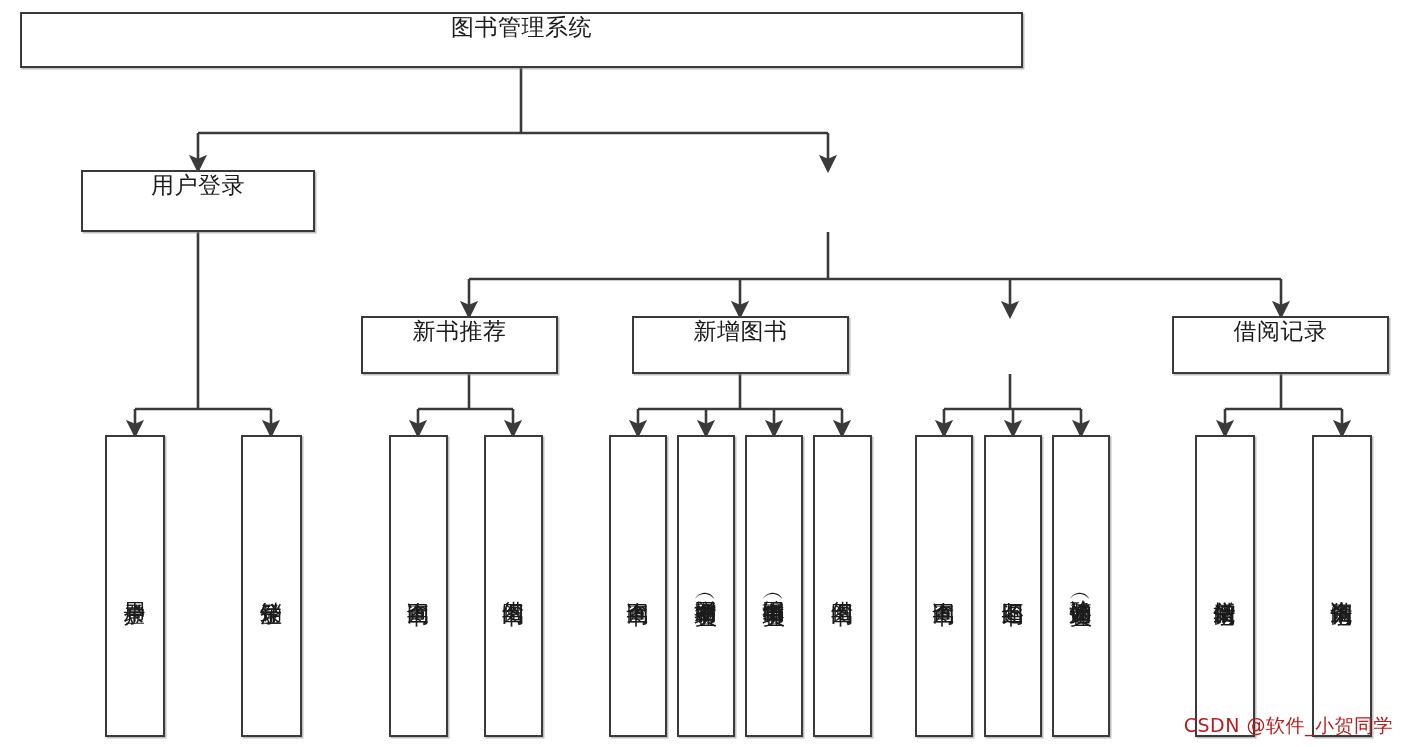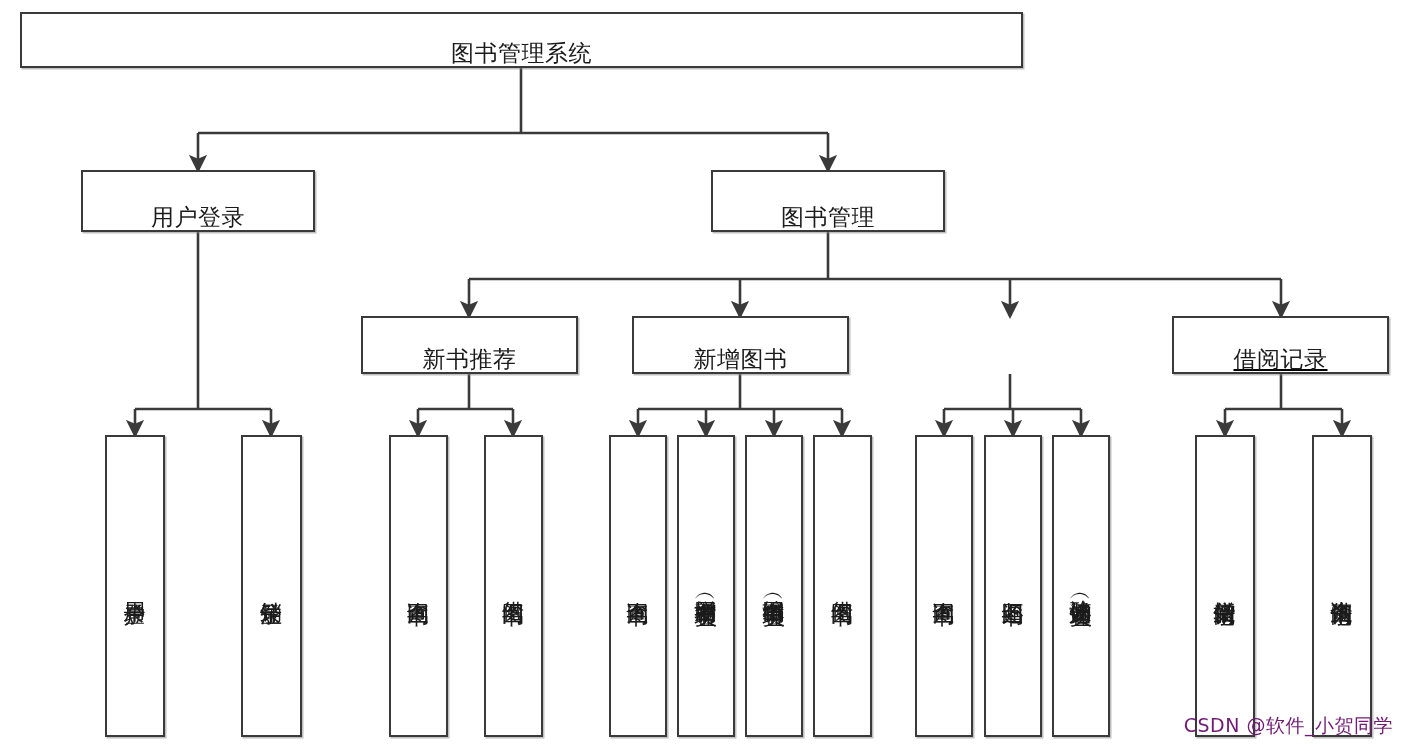--- a/index.html
+++ b/index.html
@@ -24,21 +24,21 @@
     width: 1405px;
     height: 747px;
     pointer-events: none;
   }
   .node {
     position: absolute;
     box-sizing: border-box;
     border: 2px solid #3a3a3a;
     background: #ffffff;
     display: flex;
-    align-items: flex-end;
+    align-items: flex-start;
     justify-content: center;
     box-shadow: 1.5px 1.5px 0 0 rgba(140,140,140,0.55);
   }
   .node-label {
     color: #1b1b1b;
     font-size: 23px;
     line-height: 1.15;
     letter-spacing: 0.5px;
     white-space: nowrap;
     text-align: center;
@@ -121,31 +121,28 @@
     </g>
   </svg>
 
   <div class="node" id="node-root" style="left: 20px; top: 12px; width: 1003px; height: 56px;">
     <span class="node-label">图书管理系统</span>
   </div>
 
   <div class="node" id="node-l2-0" style="left: 81px; top: 170px; width: 234px; height: 62px;">
     <span class="node-label">用户登录</span>
   </div>
-  <div class="node" id="node-l2-1" style="left: 711px; top: 170px; width: 234px; height: 62px;">
-    <span class="node-label">图书管理</span>
-  </div>
 
-  <div class="node" id="node-l3-0" style="left: 361px; top: 316px; width: 217px; height: 58px;">
+  <div class="node" id="node-l3-0" style="left: 361px; top: 316px; width: 197px; height: 58px;">
     <span class="node-label">新书推荐</span>
   </div>
   <div class="node" id="node-l3-1" style="left: 632px; top: 316px; width: 217px; height: 58px;">
     <span class="node-label">新增图书</span>
   </div>
-  <div class="node" id="node-l3-3" style="left: 1172px; top: 316px; width: 217px; height: 58px; text-decoration: underline;">
+  <div class="node" id="node-l3-3" style="left: 1172px; top: 316px; width: 217px; height: 58px;">
     <span class="node-label">借阅记录</span>
   </div>
 
   <div class="node vertical" id="node-leaf-0" style="left: 105px; top: 435px; width: 60px; height: 302px;">
     <span class="node-label">用户登录</span>
   </div>
   <div class="node vertical" id="node-leaf-1" style="left: 241px; top: 435px; width: 61px; height: 302px;">
     <span class="node-label">注销登录</span>
   </div>
   <div class="node vertical" id="node-leaf-2" style="left: 389px; top: 435px; width: 59px; height: 302px;">
@@ -175,15 +172,15 @@
   <div class="node vertical" id="node-leaf-10" style="left: 1052px; top: 435px; width: 58px; height: 302px;">
     <span class="node-label">确认归还（管理员）</span>
   </div>
   <div class="node vertical" id="node-leaf-11" style="left: 1195px; top: 435px; width: 60px; height: 302px;">
     <span class="node-label">新增借阅记录</span>
   </div>
   <div class="node vertical" id="node-leaf-12" style="left: 1312px; top: 435px; width: 60px; height: 302px;">
     <span class="node-label">查询借阅记录</span>
   </div>
 
-  <div id="watermark" style="color: #701a75;">CSDN @软件_小贺同学</div>
+  <div id="watermark" style="color: #b91c1c;">CSDN @软件_小贺同学</div>
 
 </div>
 
 </body></html>

